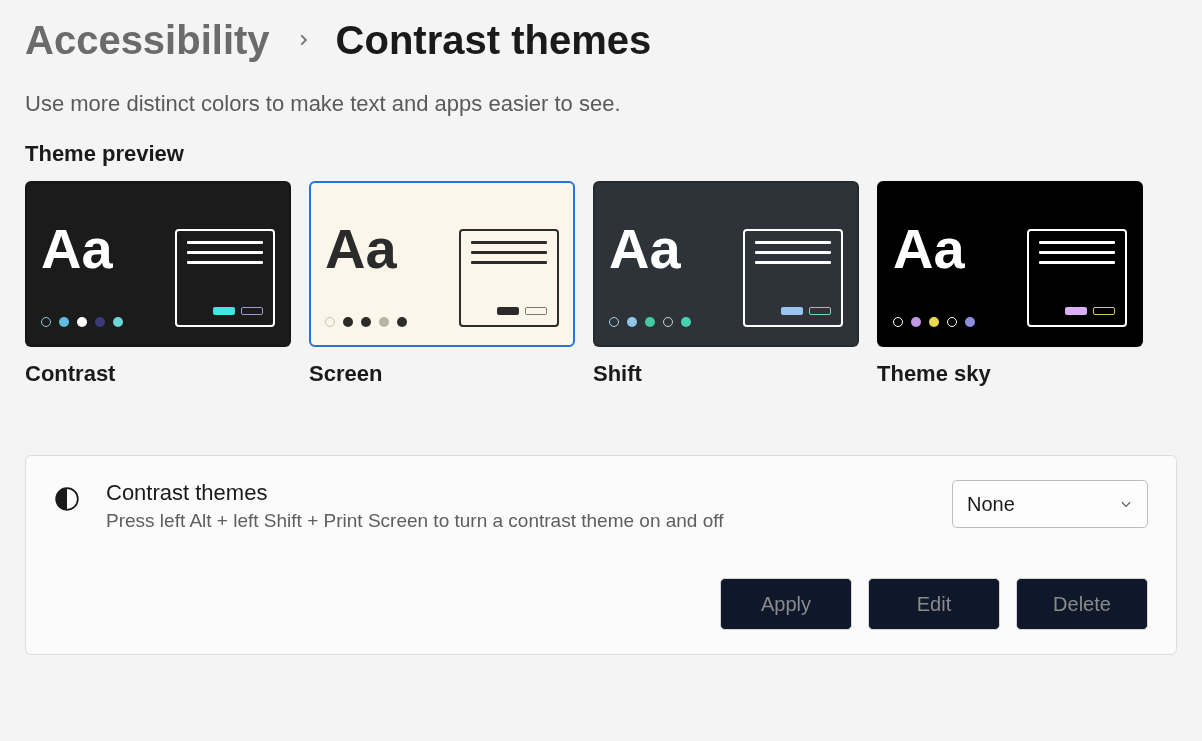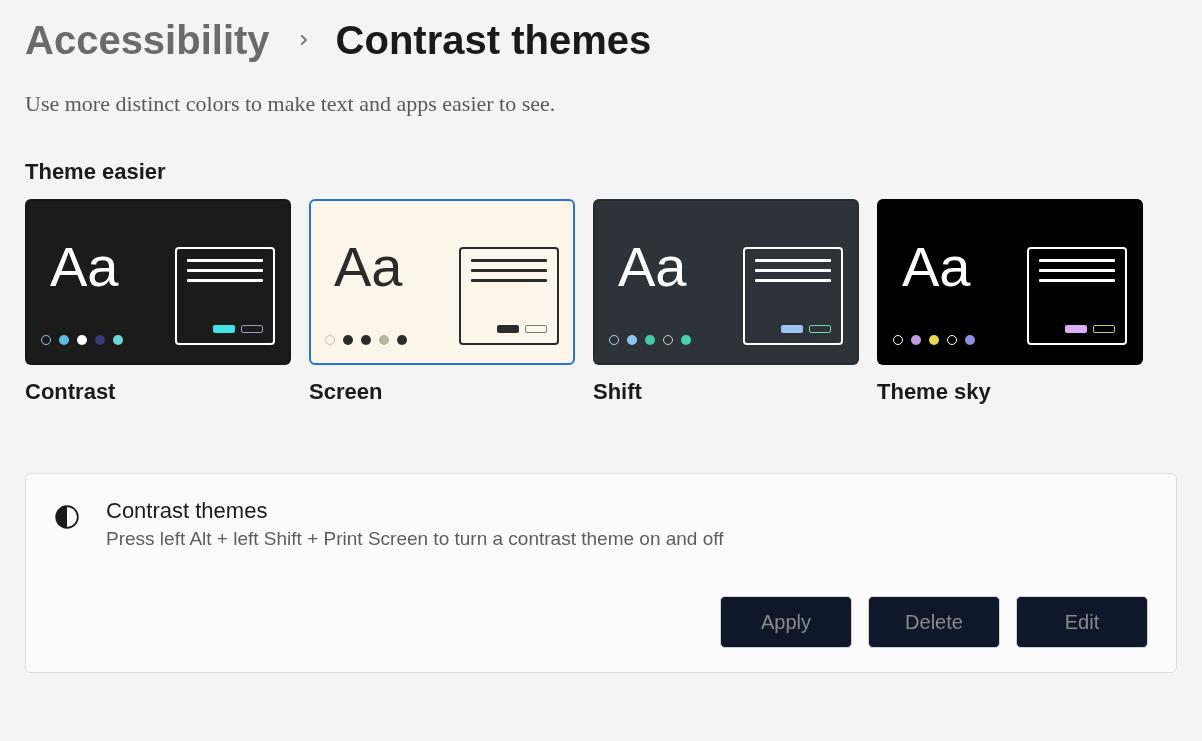--- a/index.html
+++ b/index.html
@@ -26,22 +26,21 @@
     font-size: 20px;
   }
   .breadcrumb-current {
     font-size: 40px;
     font-weight: 600;
     color: #1a1a1a;
   }
   .subtitle {
     font-size: 22px;
     color: #5a5a5a;
-    margin-bottom: 42px;
-    font-family: Liberation Serif, serif;
+    margin-bottom: 24px;
   }
   .section-heading {
     font-size: 22px;
     font-weight: 600;
     margin-bottom: 14px;
   }
   .theme-grid {
     display: flex;
     gap: 18px;
     margin-bottom: 68px;
@@ -55,23 +54,22 @@
     position: relative;
     overflow: hidden;
     cursor: pointer;
   }
   .theme-thumb.selected { border: 2px solid #2674d9; }
   .thumb-aa {
     position: absolute;
     left: 14px;
     top: 38px;
     font-size: 56px;
-    font-weight: 400;
+    font-weight: 700;
     line-height: 1;
-    margin-left: 9px;
   }
   .thumb-dots {
     position: absolute;
     left: 14px;
     bottom: 18px;
     display: flex;
     gap: 8px;
   }
   .dot {
     width: 10px; height: 10px; border-radius: 50%;
@@ -166,21 +164,21 @@
   <span class="breadcrumb-sep">
     <svg width="14" height="14" viewBox="0 0 24 24" fill="none" stroke="#6b6b6b" stroke-width="3">
         <polyline points="9 4 17 12 9 20"></polyline>
       </svg>
   </span>
   <span class="breadcrumb-current">Contrast themes</span>
 </div>
 
 <div class="subtitle">Use more distinct colors to make text and apps easier to see.</div>
 
-<div class="section-heading">Theme easier</div>
+<div class="section-heading">Theme preview</div>
 
 <div class="theme-grid" id="theme-grid">
     <div class="theme-item">
       <div class="theme-thumb" style="background: rgb(27, 27, 27);">
         <div class="thumb-aa" style="color: rgb(255, 255, 255);">Aa</div>
         <div class="thumb-dots">
           <div class="dot ring" style="background: rgb(142, 199, 230); color: rgb(142, 199, 230);"></div>
           <div class="dot" style="background: rgb(95, 188, 224); color: rgb(95, 188, 224);"></div>
           <div class="dot" style="background: rgb(255, 255, 255); color: rgb(255, 255, 255);"></div>
           <div class="dot" style="background: rgb(58, 58, 120); color: rgb(58, 58, 120);"></div>
@@ -271,19 +269,27 @@
     <span class="contrast-icon">
       <svg viewBox="0 0 24 24" width="26" height="26">
         <circle cx="12" cy="12" r="10" fill="none" stroke="#1a1a1a" stroke-width="1.6"></circle>
         <path d="M12 2 A10 10 0 0 0 12 22 Z" fill="#1a1a1a"></path>
       </svg>
     </span>
     <div class="card-text">
       <div class="card-title">Contrast themes</div>
       <div class="card-desc">Press left Alt + left Shift + Print Screen to turn a contrast theme on and off</div>
     </div>
+    <div class="select">
+      <span>None</span>
+      <span class="chev">
+        <svg width="14" height="14" viewBox="0 0 24 24" fill="none" stroke="#5a5a5a" stroke-width="2">
+            <polyline points="5 9 12 16 19 9"></polyline>
+          </svg>
+      </span>
+    </div>
   </div>
   <div class="card-actions">
     <div class="btn">Apply</div>
+    <div class="btn">Edit</div>
     <div class="btn">Delete</div>
-    <div class="btn">Edit</div>
   </div>
 </div>
 
 </body></html>

